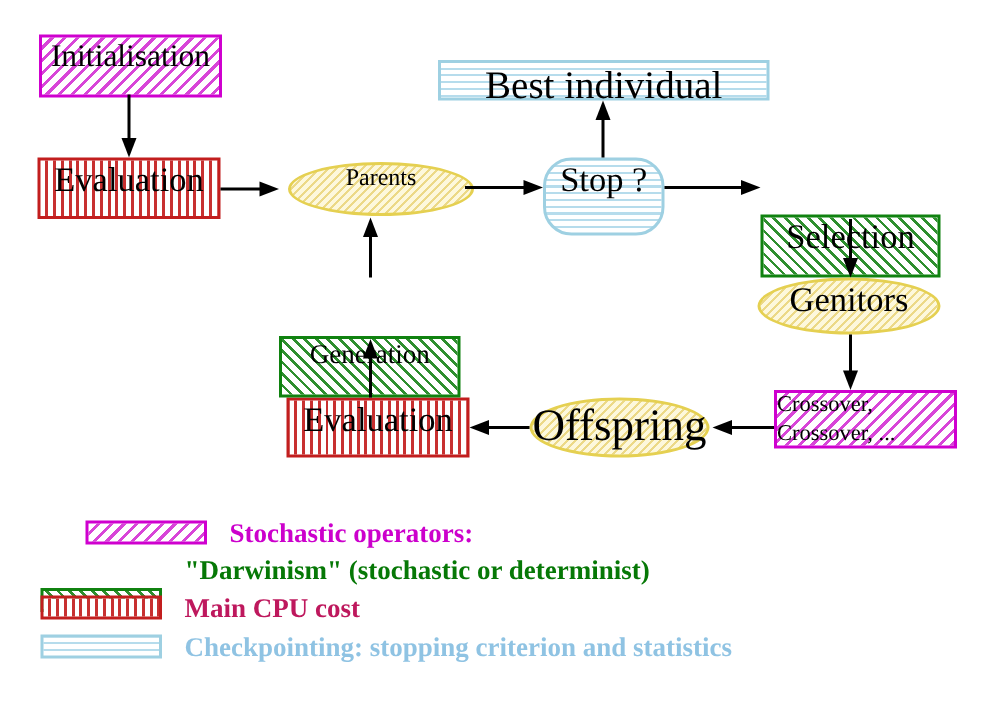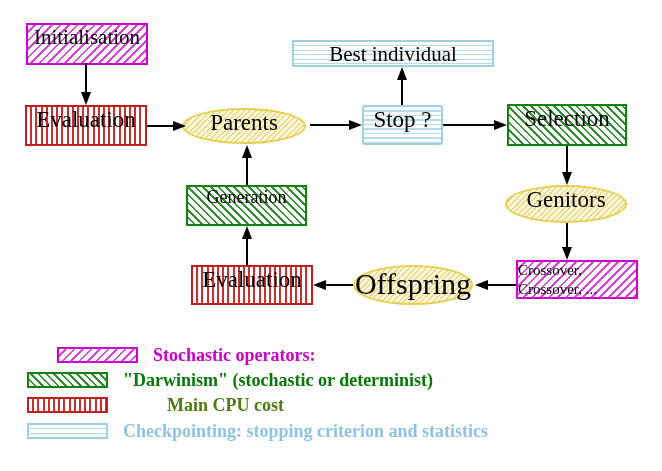--- a/index.html
+++ b/index.html
@@ -12,40 +12,41 @@
     box-sizing:border-box; color:#000; text-align:center; white-space:nowrap;
   }
   
   .hatch-magenta {
     border:2px solid #cf00cf;
     background:repeating-linear-gradient(135deg,#ffffff 0px,#ffffff 4px,#d845d8 4px,#d845d8 6px);
   }
   .hatch-green {
     border:2px solid #108210;
     background:repeating-linear-gradient(45deg,#ffffff 0px,#ffffff 3.6px,#2f8f2f 3.6px,#2f8f2f 5.4px);
+    margin-top:39px;
   }
   .stripe-red {
     border:2px solid #c21e1e;
     background:repeating-linear-gradient(90deg,#ffffff 0px,#ffffff 3.2px,#c83030 3.2px,#c83030 5.2px);
   }
   .stripe-cyan {
     border:2px solid #9ed0e2;
     background:repeating-linear-gradient(180deg,#ffffff 0px,#ffffff 3.1px,#b6dcec 3.1px,#b6dcec 4.5px);
   }
   .ellipse-yellow {
     border-radius:50%;
     border:2px solid #e5d051;
     background:repeating-linear-gradient(135deg,#fdf8dc 0px,#fdf8dc 2.6px,#ecd987 2.6px,#ecd987 4px);
   }
   
   #n-init        { left:26px;  top:23px;  width:122px; height:42px; font-size:21px; }
   #n-eval-top    { left:25px;  top:105px; width:122px; height:41px; font-size:23px; }
-  #n-parents     { left:182px; top:108px; width:124px; height:36px; font-size:23px; }
-  #n-best        { left:292px; top:40px;  width:202px; height:27px; font-size:21px; }
-  #n-stop        { left:362px; top:105px; width:81px;  height:40px; font-size:23px; border-radius:3px; }
+  #n-parents     { left:192px; top:108px; width:124px; height:36px; font-size:16px; }
+  #n-best        { left:292px; top:40px;  width:221px; height:27px; font-size:26px; }
+  #n-stop        { left:362px; top:105px; width:81px;  height:52px; font-size:23px; border-radius:19px; }
   #n-selection   { left:507px; top:104px; width:120px; height:42px; font-size:23px; }
   #n-genitors    { left:505px; top:185px; width:122px; height:38px; font-size:23px; }
   #n-crossover   { left:516px; top:260px; width:122px; height:39px; font-size:15px; flex-direction:column; line-height:1.25; }
   #n-offspring   { left:353px; top:265px; width:120px; height:40px; font-size:30px; }
   #n-eval-bot    { left:191px; top:265px; width:122px; height:40px; font-size:23px; }
   #n-replace     { left:186px; top:185px; width:121px; height:41px; font-size:18px; }
   #n-generation  {
     left:327px; top:165px; width:163px; height:85px; font-size:21px;
     border:5px dashed #ec7a7a; border-radius:50%; color:#ec8a8a; background:transparent;
   }
@@ -58,21 +59,21 @@
   .ah-d { border-top:13px solid #000;    border-left:5px solid transparent; border-right:5px solid transparent; }
   
   .legend-row { position:absolute; left:27px; display:flex; align-items:center; height:16px; }
   #lg-1 { top:347px;padding-left:30px; } #lg-2 { top:372px; } #lg-3 { top:397px; } #lg-4 { top:423px;text-align:center; }
   .swatch { width:81px; height:16px; box-sizing:border-box; margin-right:15px; flex:none; }
   .lg-text { font-size:18px; font-weight:bold; white-space:nowrap; }
   .lg-text + .lg-text { margin-left:14px; }
   .c-magenta { color:#cc00cc; }
   .c-gold    { color:#edc920; }
   .c-green   { color:#067806; }
-  .c-red     { color:#4d7c0f;margin-left:44px; }
+  .c-red     { color:#be185d; }
   .c-blue    { color:#8fc3e3; }
 </style>
 </head>
 <body>
 
 <div class="canvas">
 
   <div id="n-init" class="node hatch-magenta">
     <span>Initialisation</span>
   </div>

